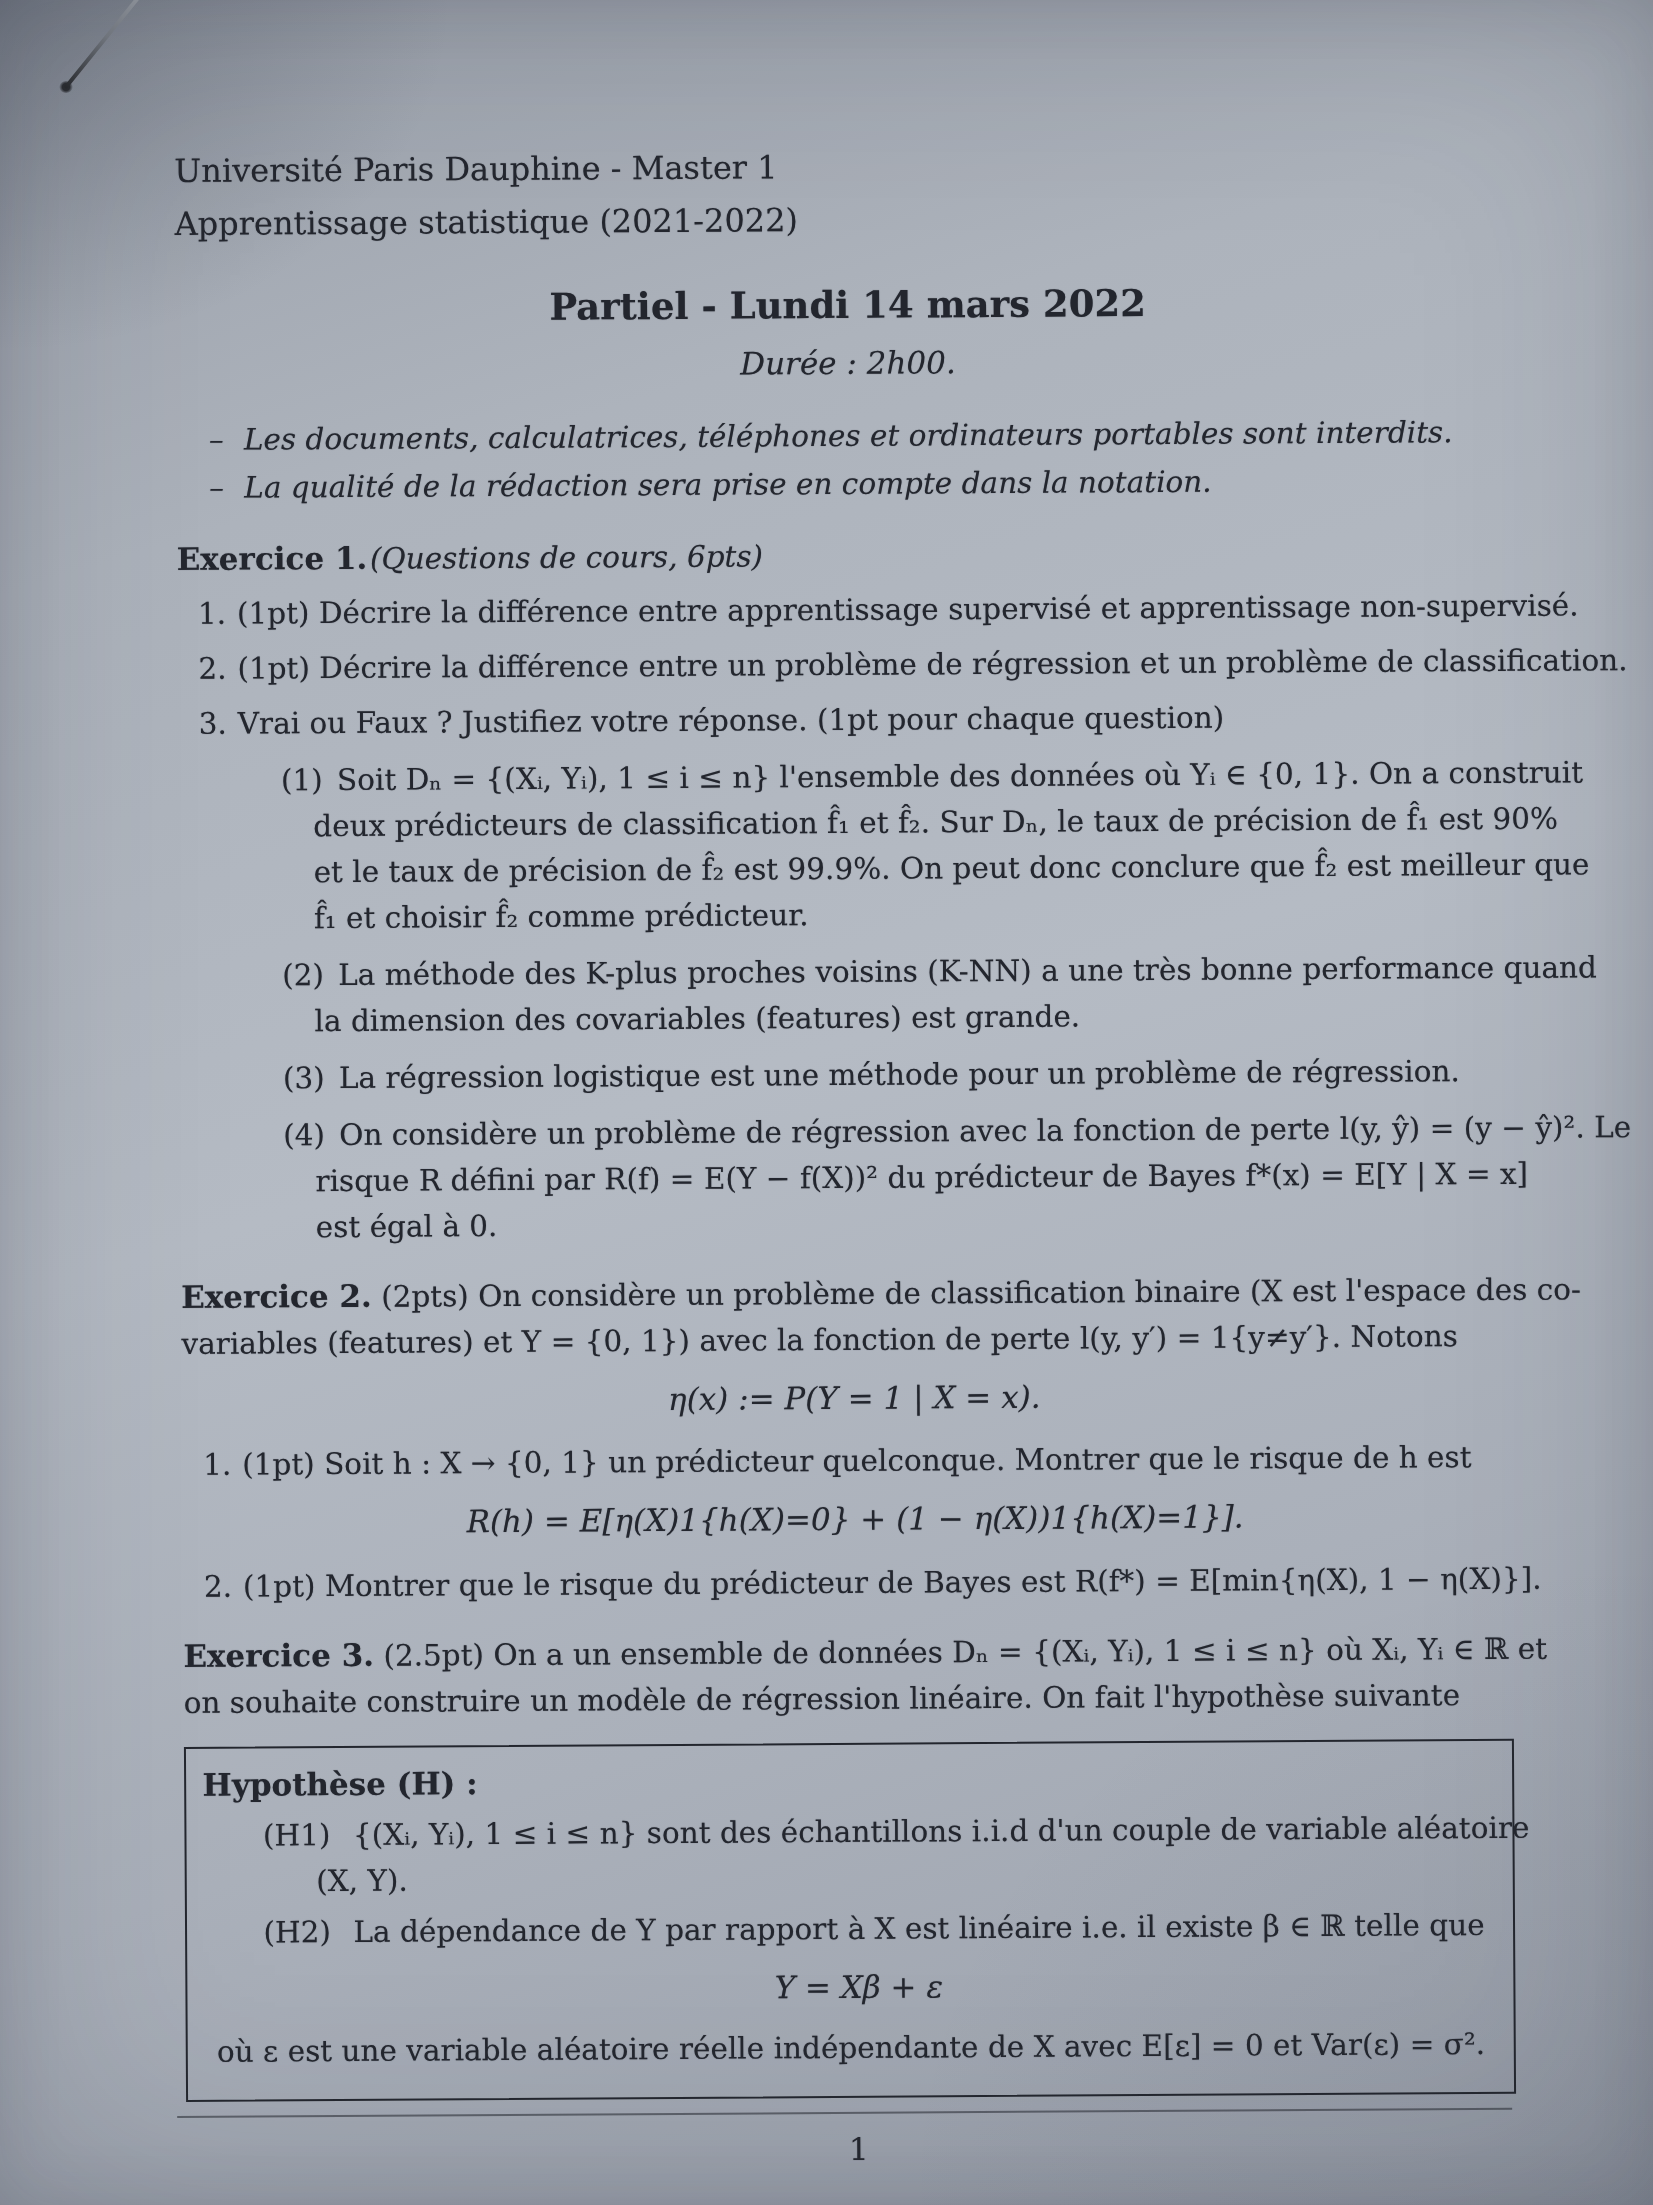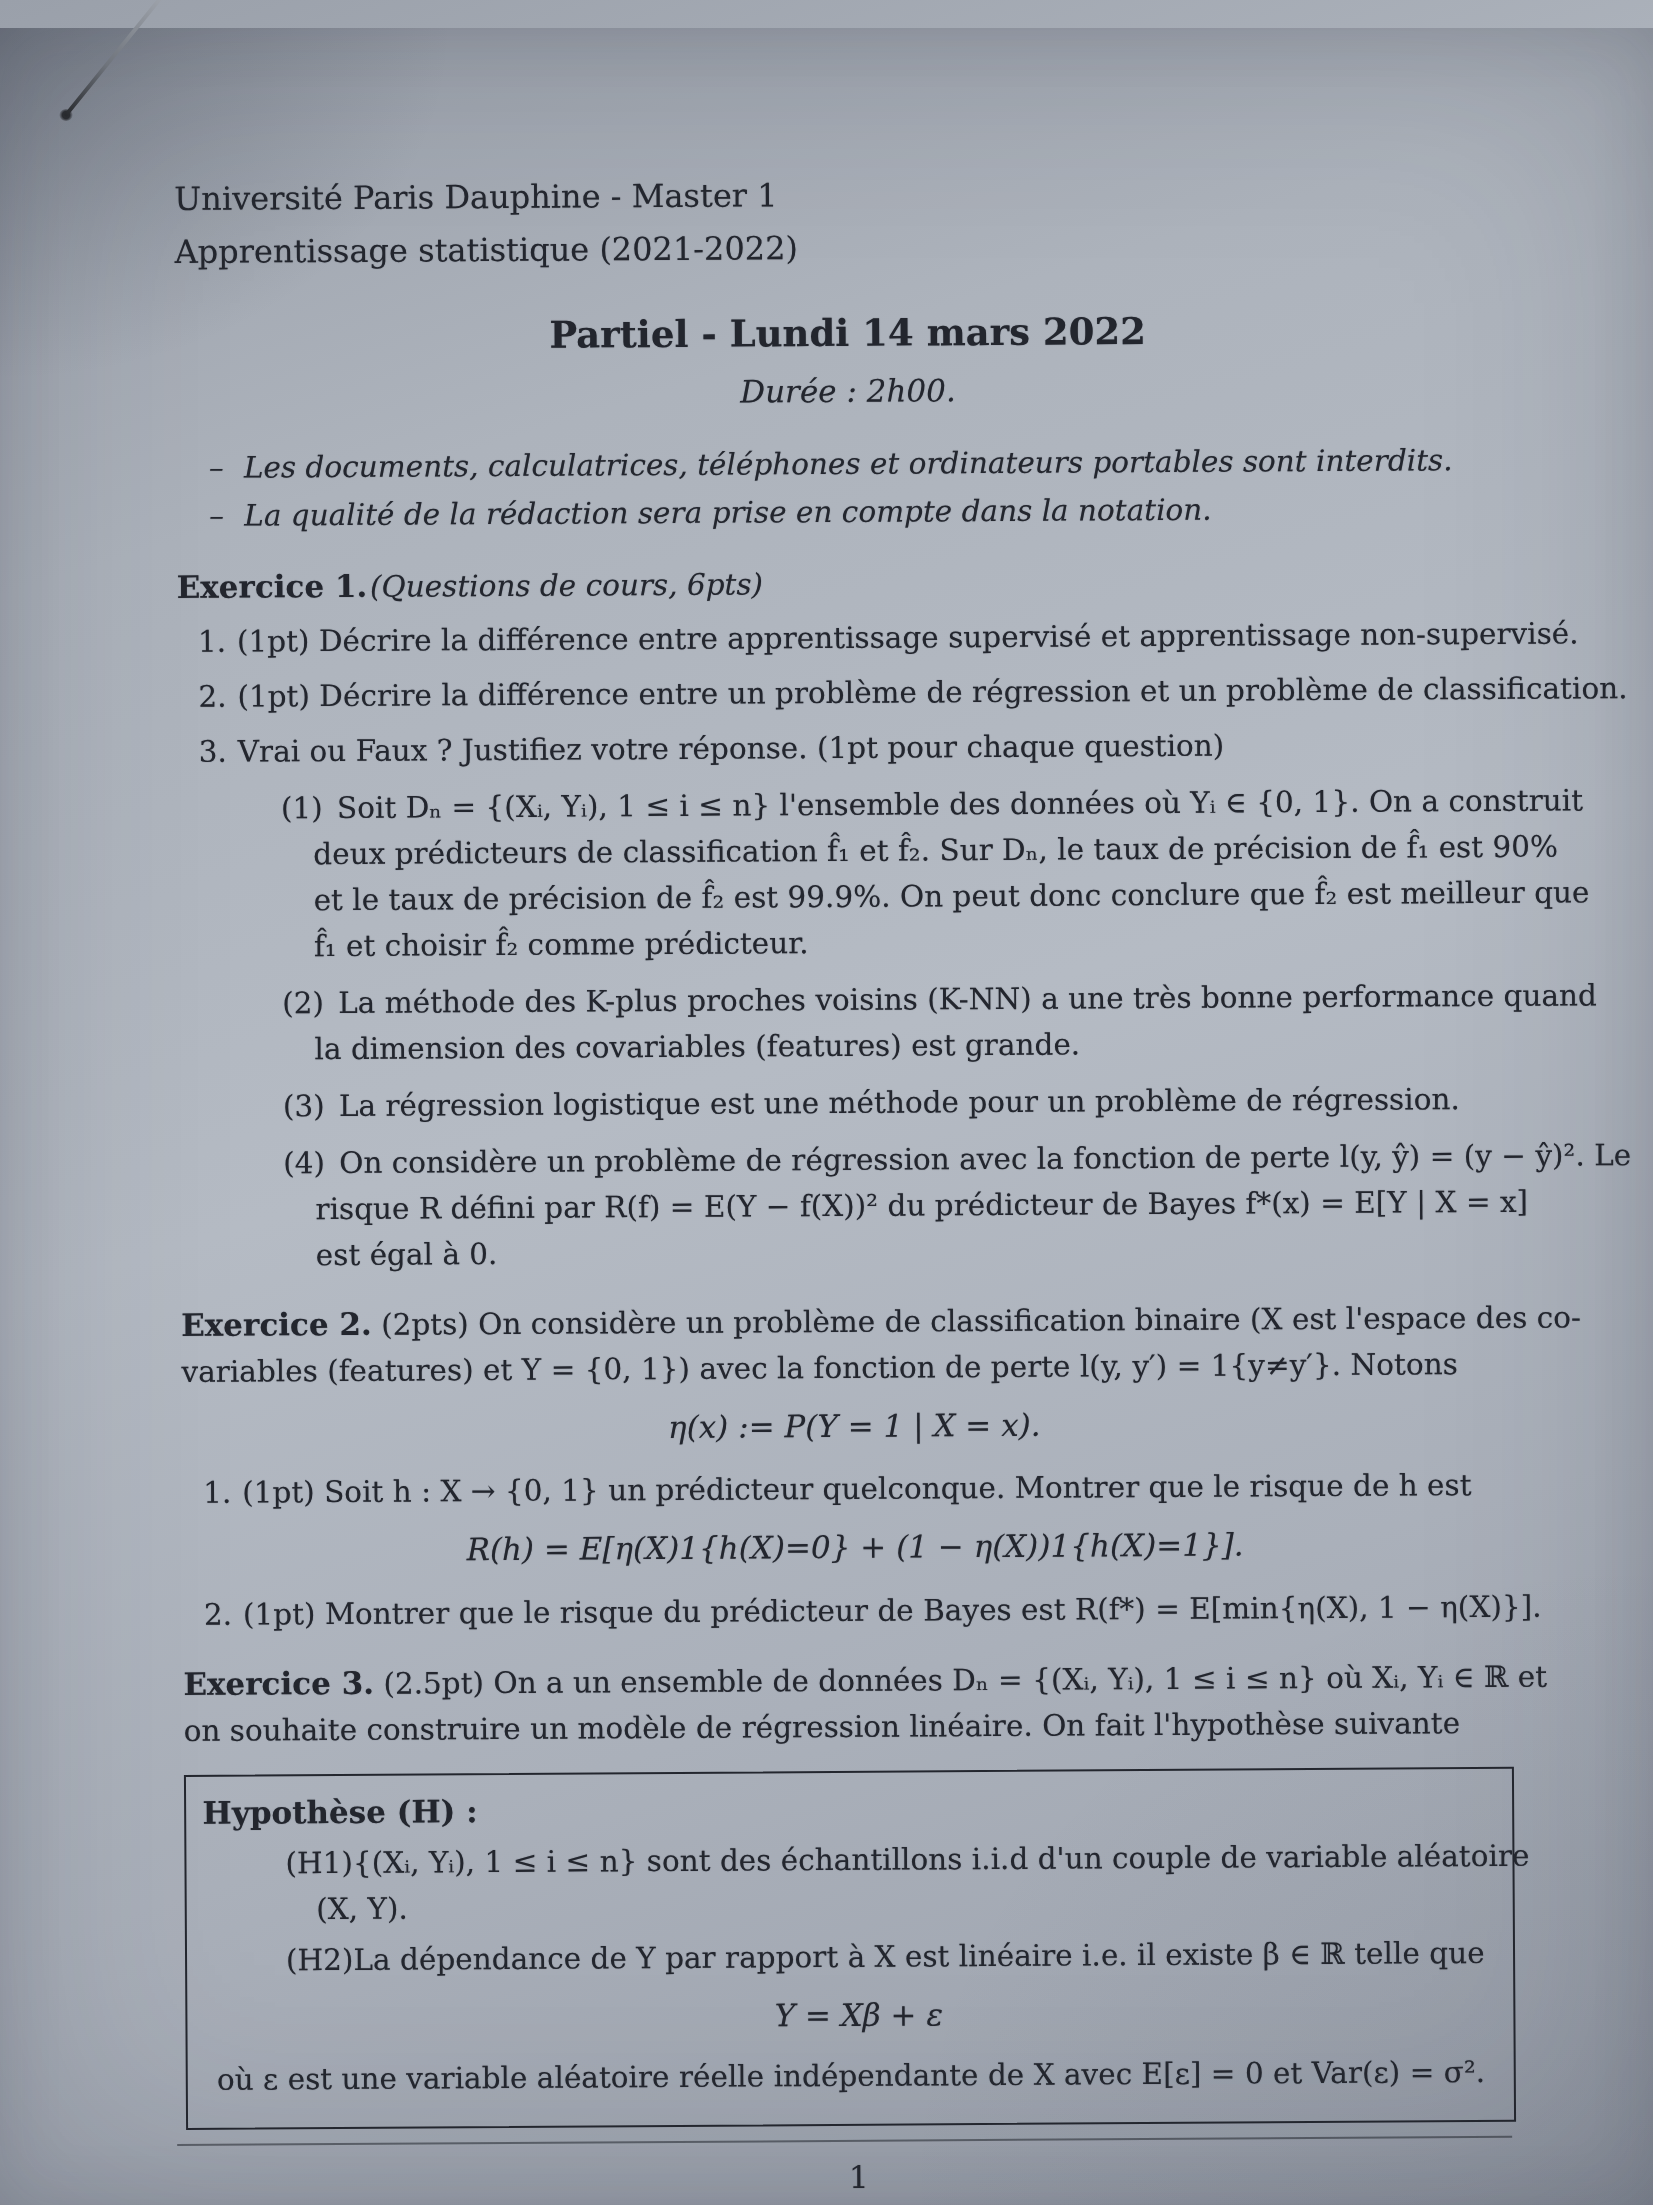--- a/index.html
+++ b/index.html
@@ -5,21 +5,20 @@
   html,body{margin:0;padding:0;}
   body{
     width:1654px;height:2205px;overflow:hidden;position:relative;
     font-family:"DejaVu Serif","DejaVu Sans",serif;
     background:linear-gradient(163deg,#9aa0aa 0%,#adb3bc 22%,#b5bbc4 48%,#aab0ba 72%,#9aa0ab 100%);
     color:#23262e;
   }
   .photo{
     position:absolute;inset:0;
     box-shadow:inset 0 0 230px rgba(30,36,52,.22), inset 0 0 66px rgba(30,36,52,.12);
-    margin-top:28px;
   }
   .shade-tl{position:absolute;left:0;top:0;width:492px;height:383px;pointer-events:none;
     background:radial-gradient(ellipse at 0% 0%, rgba(40,46,60,.28), rgba(40,46,60,0) 65%);}
   .shade-br{position:absolute;right:0;bottom:0;width:766px;height:656px;pointer-events:none;
     background:radial-gradient(ellipse at 100% 100%, rgba(40,46,60,.10), rgba(40,46,60,0) 70%);}
   .pen{position:absolute;left:65px;top:86px;width:164px;height:3.8px;border-radius:2.2px;
     background:linear-gradient(to right,#26282c,#6f747c 40%,#9ba0a8 90%,rgba(155,160,168,0));
     transform:rotate(-51deg);transform-origin:left center;}
   .pen-tip{position:absolute;left:59px;top:81px;width:14.2px;height:12px;border-radius:50%;
     background:radial-gradient(circle,#2a2c31 0 40%,rgba(42,44,49,0) 75%);}
@@ -46,21 +45,21 @@
   .sub .cont{margin-left:32px;}
   .para{margin-top:23px;}
   .formula{text-align:center;font-style:italic;font-size:31px;line-height:47px;margin-top:12px;}
   .gap30{margin-top:16.4px;}
   .hyp-box{
     margin-top:21px;width:1310px;border:2.7px solid #23262e;
     padding:12px 0 25px 16.4px;position:relative;
   }
   .hyp-title{font-weight:bold;font-size:31px;line-height:48px;}
   .hyp-item{padding-left:60px;margin-top:4.4px;}
-  .hyp-item .hlbl{display:inline-block;width:90px;text-align:right;}
+  .hyp-item .hlbl{display:inline-block;width:90px;}
   .hyp-item .cont{margin-left:53px;}
   .hyp-foot{text-align:center;font-size:29.5px;line-height:46px;margin-top:14.2px;padding-right:16.4px;}
   .box-underline{position:absolute;left:-11px;bottom:-18.6px;width:1335px;height:2.7px;
     background:rgba(35,38,46,.55);}
   .pageno{text-align:center;font-size:31px;margin-top:28.4px;line-height:46px;}
 </style>
 </head>
 <body>
 
 <div class="photo">

